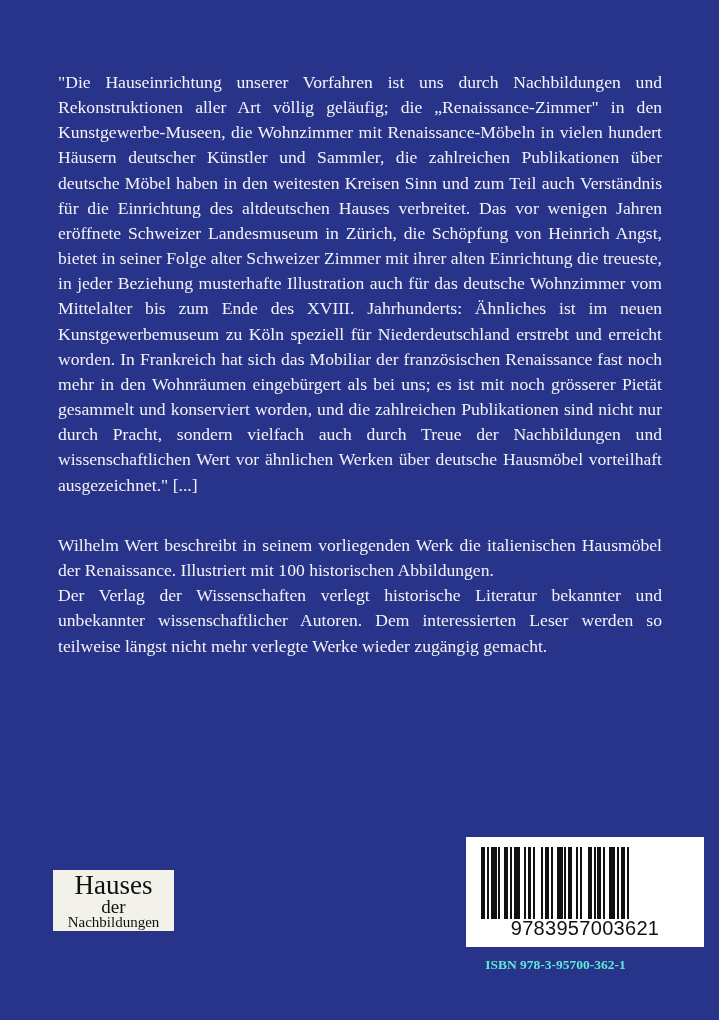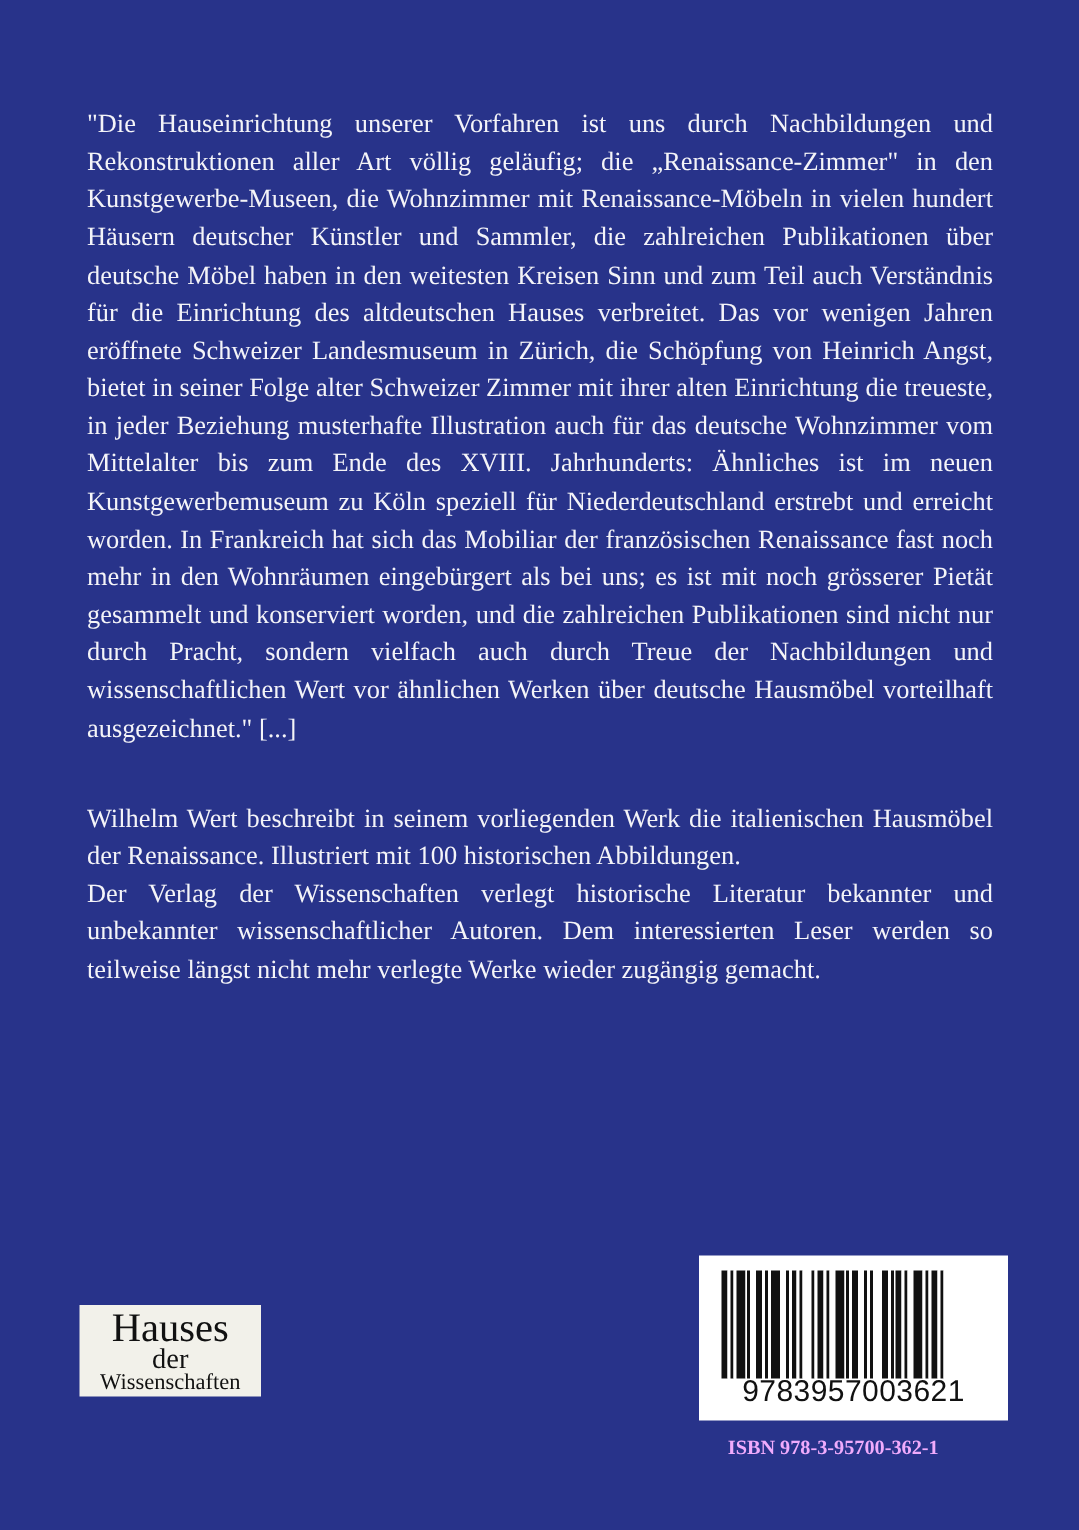--- a/index.html
+++ b/index.html
@@ -41,20 +41,21 @@
     line-height: 1;
   }
   .logo .l1 { font-size: 27px; display: block; line-height: 27px; }
   .logo .l2 { font-size: 19px; display: block; line-height: 15px; }
   .logo .l3 { font-size: 15px; display: block; line-height: 17px; }
   .barcode-box {
     position: absolute;
     left: 466px; top: 837px;
     width: 206px; height: 110px;
     background: #ffffff;
+    padding-left: 32px;
   }
   .bars {
     position: absolute;
     left: 15px; top: 10px;
     width: 150px; height: 72px;
     display: flex; align-items: stretch;
   }
   .bars span { display: block; height: 100%; }
   .barcode-digits {
     position: absolute;
@@ -65,37 +66,37 @@
     color: #111;
     letter-spacing: 0.3px;
   }
   .isbn {
     position: absolute;
     left: 466px; top: 957px;
     width: 179px;
     text-align: center;
     font-size: 13.5px;
     font-weight: bold;
-    color: #f0abfc;
+    color: #5eead4;
   }
 </style>
 </head>
 <body>
 
 <p class="quote">"Die Hauseinrichtung unserer Vorfahren ist uns durch Nachbildungen und Rekonstruktionen aller Art völlig geläufig; die „Renaissance-Zimmer" in den Kunstgewerbe-Museen, die Wohnzimmer mit Renaissance-Möbeln in vielen hundert Häusern deutscher Künstler und Sammler, die zahlreichen Publikationen über deutsche Möbel haben in den weitesten Kreisen Sinn und zum Teil auch Verständnis für die Einrichtung des altdeutschen Hauses verbreitet. Das vor wenigen Jahren eröffnete Schweizer Landesmuseum in Zürich, die Schöpfung von Heinrich Angst, bietet in seiner Folge alter Schweizer Zimmer mit ihrer alten Einrichtung die treueste, in jeder Beziehung musterhafte Illustration auch für das deutsche Wohnzimmer vom Mittelalter bis zum Ende des XVIII. Jahrhunderts: Ähnliches ist im neuen Kunstgewerbemuseum zu Köln speziell für Niederdeutschland erstrebt und erreicht worden. In Frankreich hat sich das Mobiliar der französischen Renaissance fast noch mehr in den Wohnräumen eingebürgert als bei uns; es ist mit noch grösserer Pietät gesammelt und konserviert worden, und die zahlreichen Publikationen sind nicht nur durch Pracht, sondern vielfach auch durch Treue der Nachbildungen und wissenschaftlichen Wert vor ähnlichen Werken über deutsche Hausmöbel vorteilhaft ausgezeichnet." [...]</p>
 
 <div class="desc">
   <p>Wilhelm Wert beschreibt in seinem vorliegenden Werk die italienischen Hausmöbel der Renaissance. Illustriert mit 100 historischen Abbildungen.</p>
   <p>Der Verlag der Wissenschaften verlegt historische Literatur bekannter und unbekannter wissenschaftlicher Autoren. Dem interessierten Leser werden so teilweise längst nicht mehr verlegte Werke wieder zugängig gemacht.</p>
 </div>
 
 <div class="logo">
   <span class="l1">Hauses</span>
   <span class="l2">der</span>
-  <span class="l3">Wissenschaften</span>
+  <span class="l3">Nachbildungen</span>
 </div>
 
 <div class="barcode-box">
   <div class="bars" id="bars">
       <span style="width: 3.9px; background: rgb(17, 17, 17);"></span>
       <span style="width: 1.95px; background: rgb(255, 255, 255);"></span>
       <span style="width: 1.95px; background: rgb(17, 17, 17);"></span>
       <span style="width: 1.95px; background: rgb(255, 255, 255);"></span>
       <span style="width: 5.84px; background: rgb(17, 17, 17);"></span>
       <span style="width: 1.95px; background: rgb(255, 255, 255);"></span>

